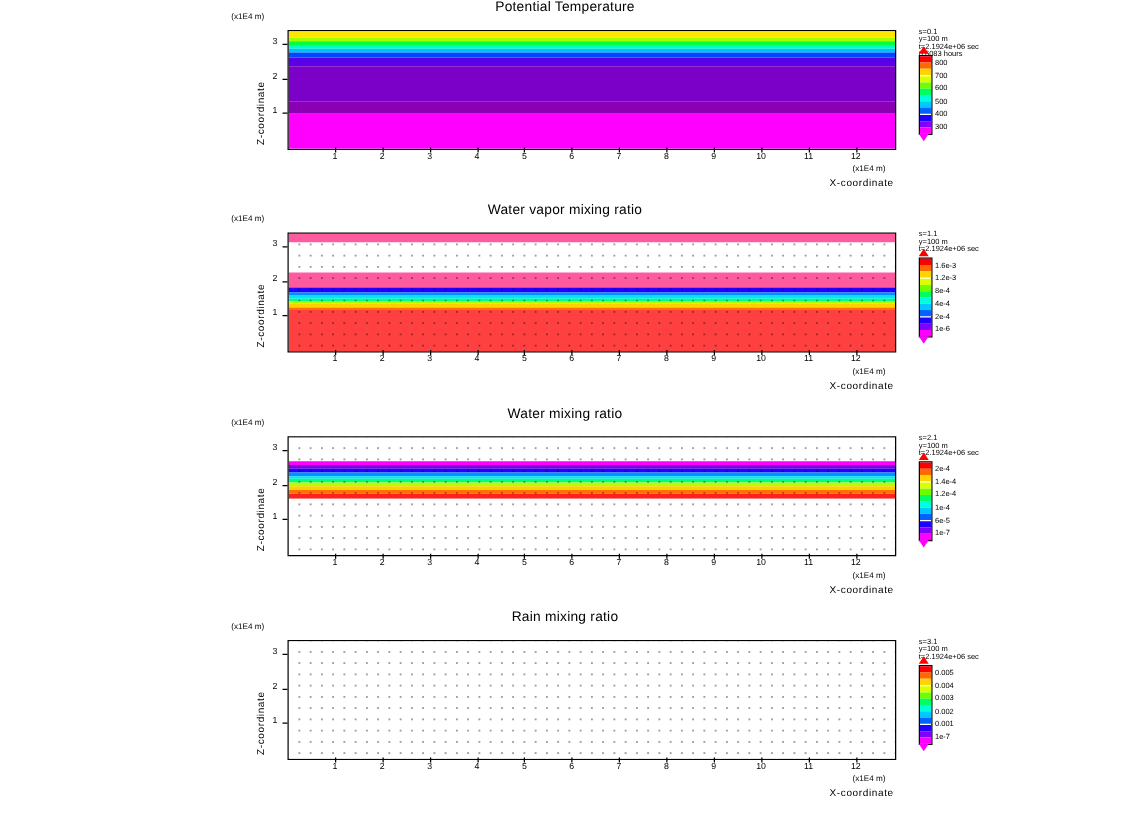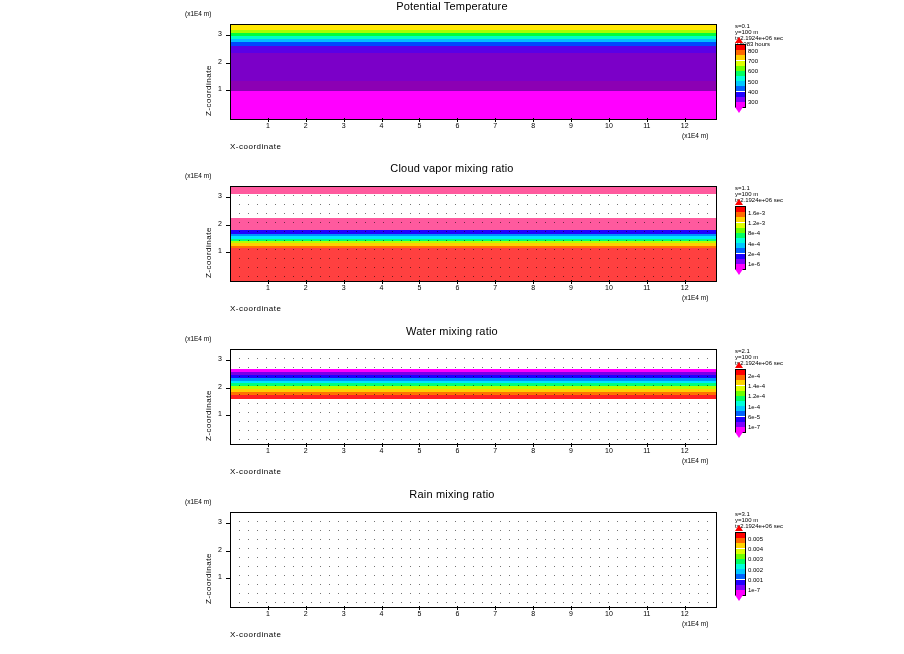--- a/index.html
+++ b/index.html
@@ -38,21 +38,21 @@
     position:absolute;
     font-size:8px;
     transform:rotate(-90deg);
     transform-origin:left top;
     white-space:nowrap;
     letter-spacing:0.5px;
   }
   .xlabel{
     position:absolute;
     font-size:8px;
-    text-align:left;
+    text-align:right;
     letter-spacing:0.5px;
   }
   .unit-top{position:absolute;font-size:6.5px;}
   .unit-bot{position:absolute;font-size:6.5px;}
   .tick-x{position:absolute;font-size:7px;text-align:center;width:12px;}
   .tick-y{position:absolute;font-size:7px;text-align:right;width:10px;}
   .tickmark-x{position:absolute;width:1px;background:#000;}
   .tickmark-y{position:absolute;height:1px;background:#000;}
   .cbar{position:absolute;border:1px solid #000;width:9px;}
   .cseg{position:absolute;left:0;width:9px;}
@@ -144,21 +144,21 @@
       </div>
       <div class="arrow-dn" style="left:735px;top:107px;border-top-color:#ff00ff;"></div>
       <div class="cb-label" style="left:748px;top:47.61666666666667px;">800</div>
       <div class="cb-label" style="left:748px;top:57.95px;">700</div>
       <div class="cb-label" style="left:748px;top:68.28333333333333px;">600</div>
       <div class="cb-label" style="left:748px;top:78.61666666666666px;">500</div>
       <div class="cb-label" style="left:748px;top:88.95px;">400</div>
       <div class="cb-label" style="left:748px;top:99.28333333333333px;">300</div>
     </div>
     <div class="panel" style="top:162px;">
-      <div class="title" style="top:0px;">Cloud vapor mixing ratio</div>
+      <div class="title" style="top:0px;">Water vapor mixing ratio</div>
       <div class="unit-top" style="left:185px;top:10px;">(x1E4 m)</div>
       <div class="plot" style="left:230px;top:24px;width:485px;height:94px;">
         <div class="band" style="top:0px;height:7.05px;background:#ff5a9e;"></div>
         <div class="band" style="top:7.05px;height:23.97px;background:#ffffff;"></div>
         <div class="band" style="top:31.020000000000003px;height:12.22px;background:#ff5a9e;"></div>
         <div class="band" style="top:43.24px;height:3.289999999999998px;background:#2000ff;"></div>
         <div class="band" style="top:46.53px;height:2.8200000000000025px;background:#0090ff;"></div>
         <div class="band" style="top:49.35px;height:2.3500000000000023px;background:#00e6ff;"></div>
         <div class="band" style="top:51.7px;height:2.3499999999999917px;background:#00ff7a;"></div>
         <div class="band" style="top:54.05px;height:2.3500000000000023px;background:#b4ff00;"></div>

